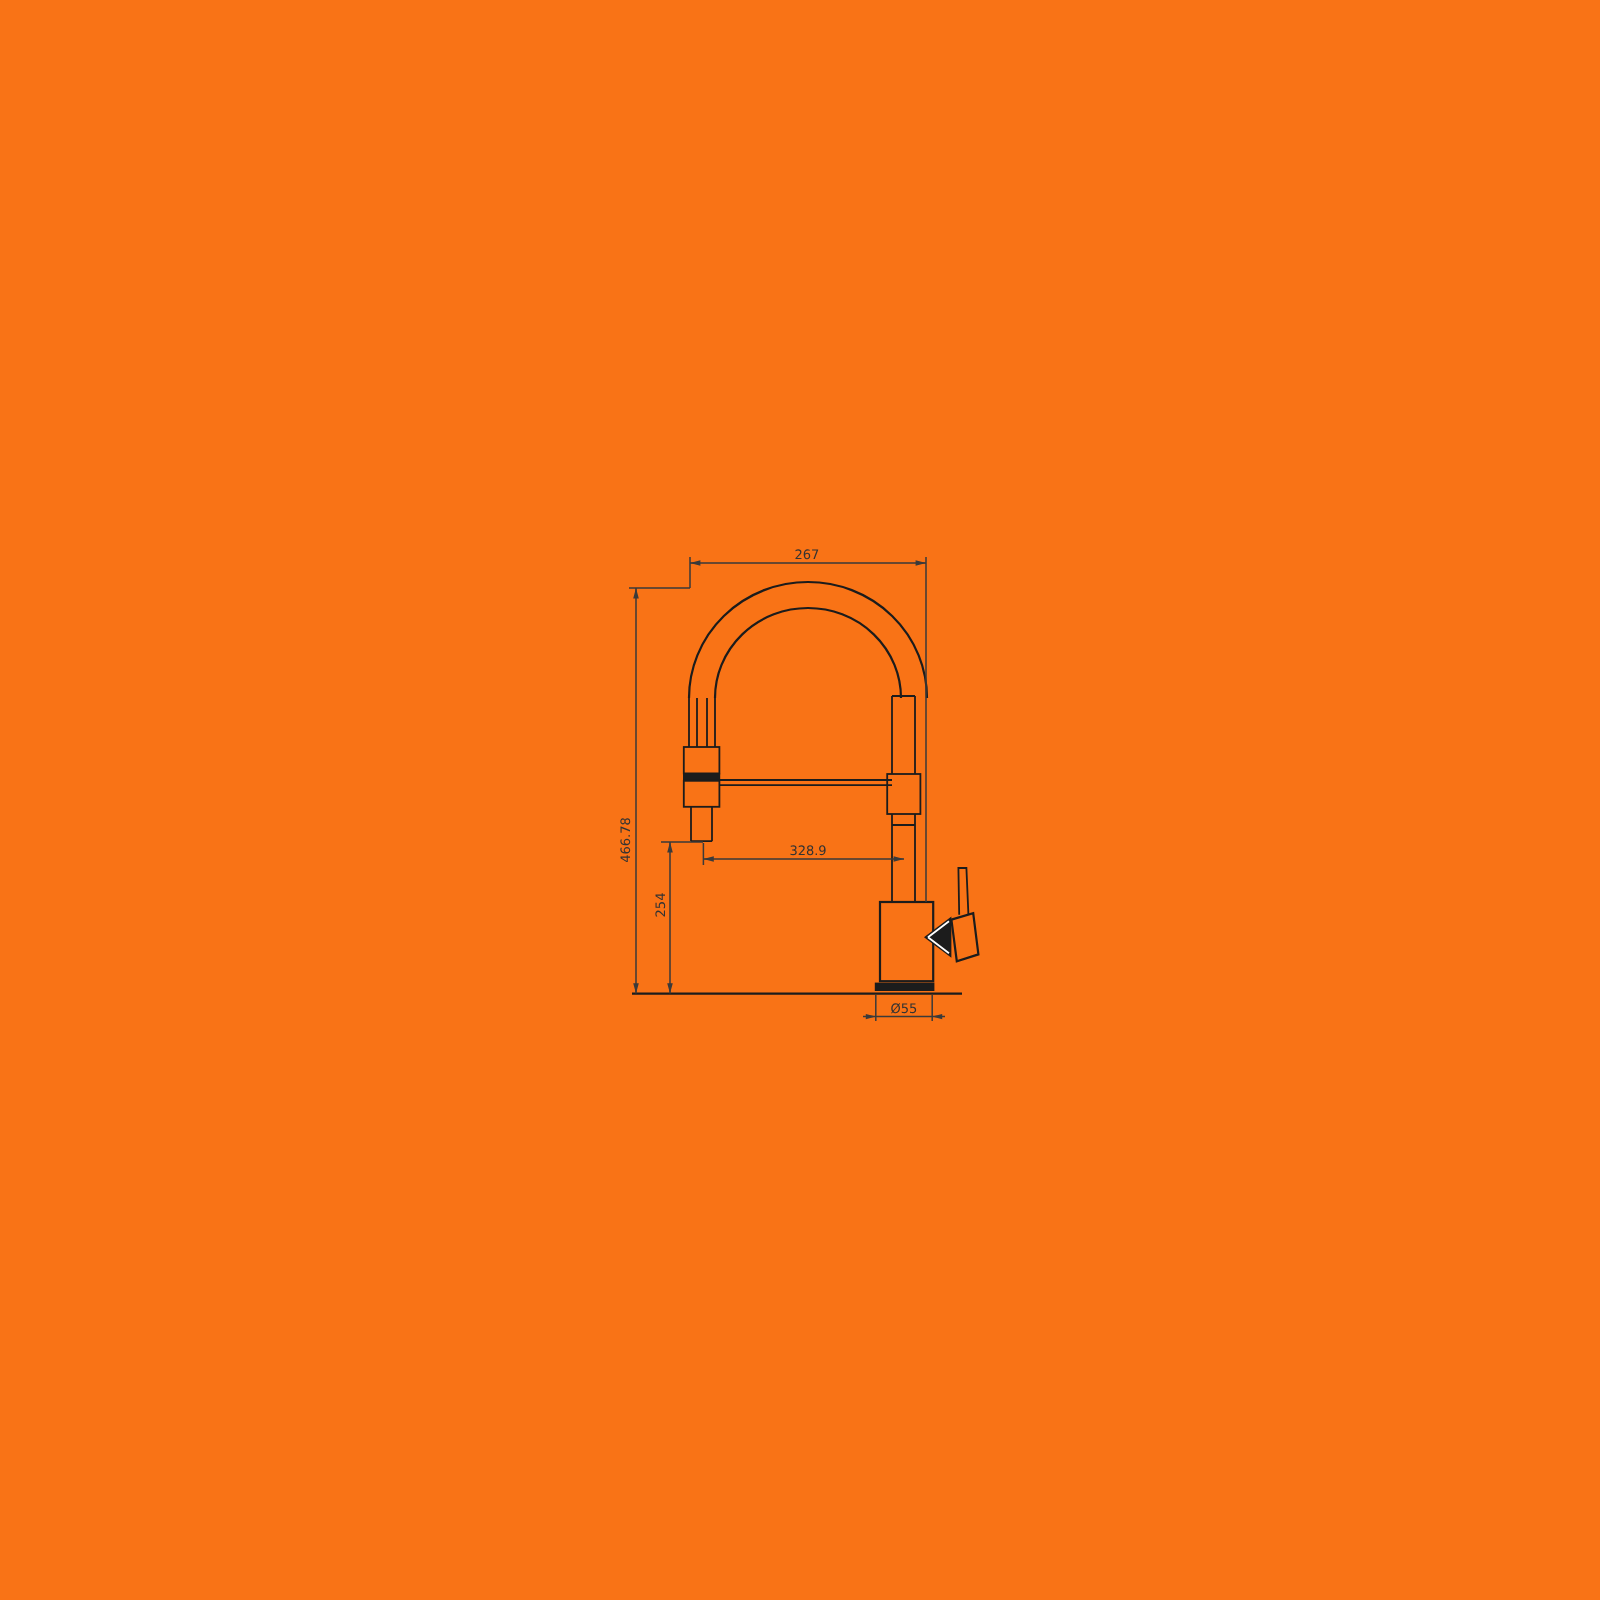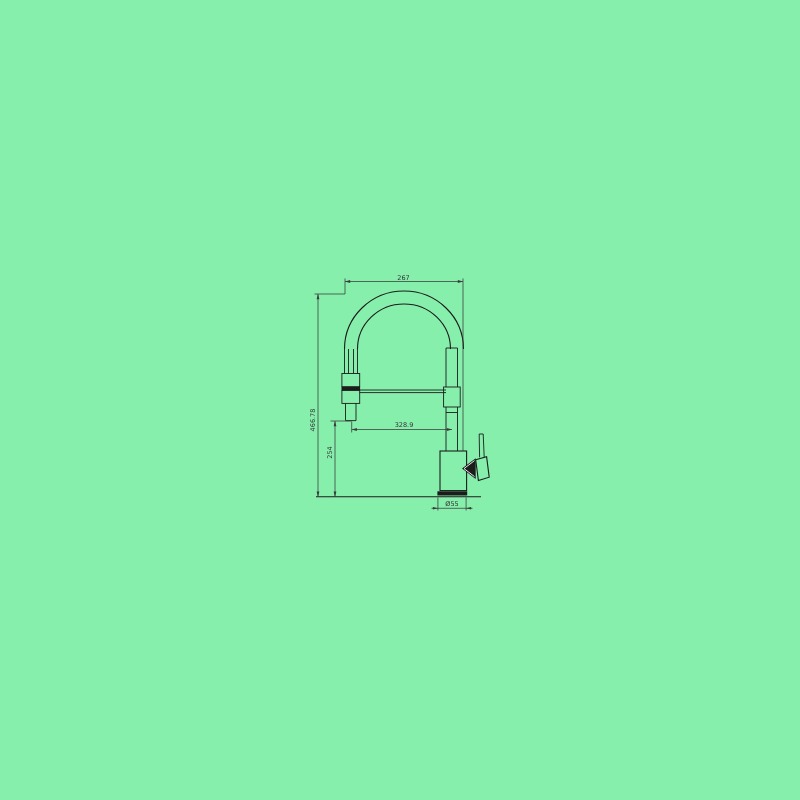--- a/index.html
+++ b/index.html
@@ -8,21 +8,21 @@
     background: #ffffff;
     width: 800px;
     height: 800px;
     overflow: hidden;
     font-family: "DejaVu Sans", sans-serif;
   }
   #canvas {
     position: relative;
     width: 800px;
     height: 800px;
-    background: #86efac;
+    background: #f97316;
   }
   svg { display: block; }
   .outline {
     stroke: #1c1c1c;
     stroke-width: 1.1;
     fill: none;
   }
   .outline-thin {
     stroke: #1c1c1c;
     stroke-width: 0.9;

